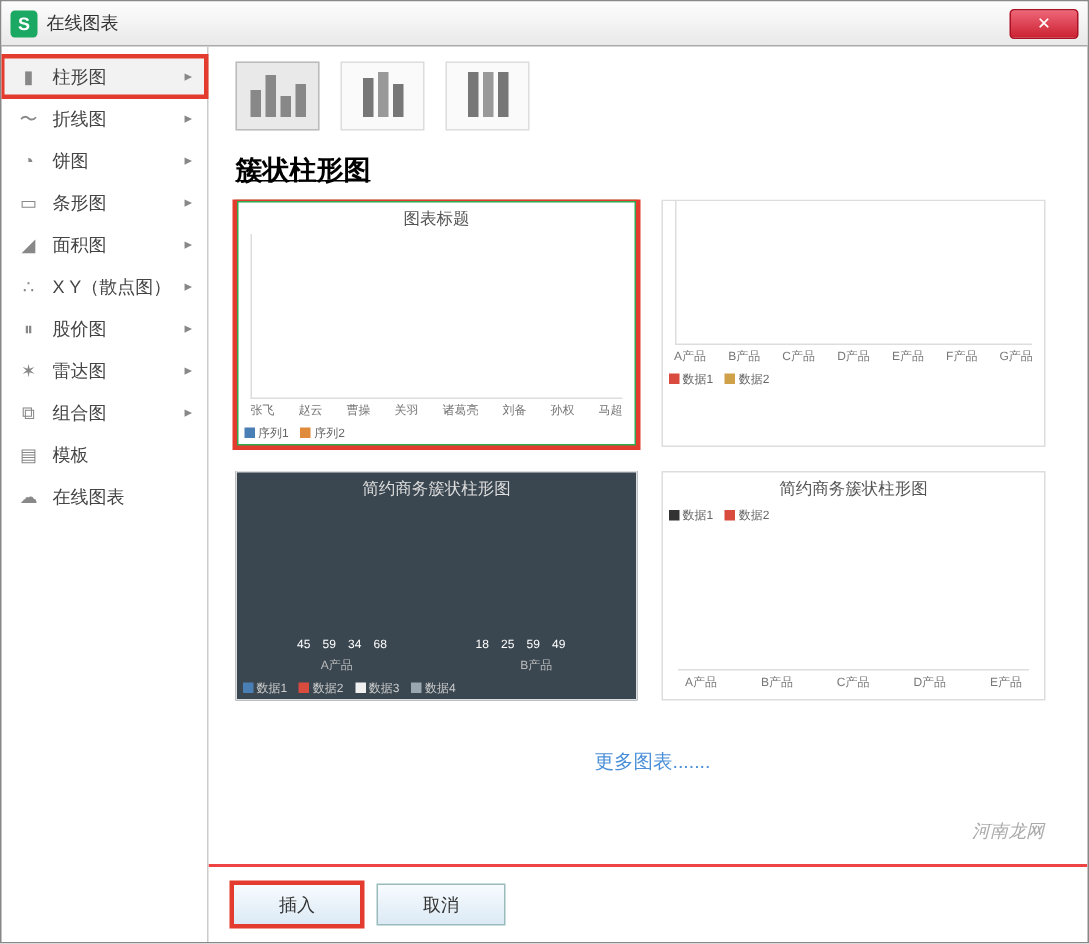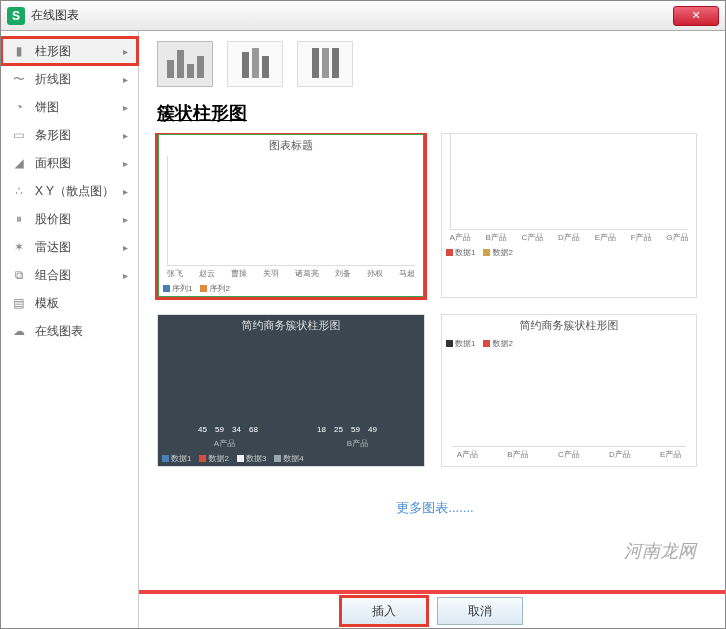--- a/index.html
+++ b/index.html
@@ -28,23 +28,23 @@
 .tpl.selected{ border:2px solid #2fa84f;}
 .tpl-title{ font-size:11px; text-align:center; padding:3px 0; color:#555;}
 .chart-area{ position:relative; }
 .bars-row{ position:absolute; bottom:0; left:0; right:0; display:flex; justify-content:space-around; align-items:flex-end; height:100%;}
 .bar-group{ display:flex; gap:1px; align-items:flex-end;}
 .bar{ width:6px;}
 .axis-labels{ display:flex; justify-content:space-around; font-size:8px; color:#777; padding:2px 0;}
 .legend{ text-align:left; font-size:8px; color:#666; padding:2px 0;}
 .legend span{margin:0 4px;} .legend i{display:inline-block;width:7px;height:7px;margin-right:2px;vertical-align:middle;}
 .more-link{ width:100%; text-align:center; font-size:13px; color:#4a8fd8; padding:16px 0; cursor:pointer;}
-.footer{ height:38px; border-top:4px solid #ef4444; display:flex; align-items:center; justify-content:center; padding:0 16px; gap:10px;}
+.footer{ height:52px; border-top:2px solid #ef4444; display:flex; align-items:center; justify-content:flex-start; padding:0 16px; gap:10px;}
 .btn{ min-width:86px; height:28px; border:1px solid #9bb; background:linear-gradient(#f7fbfe,#dceaf5); font-size:12px; color:#333; cursor:pointer; display:flex; align-items:center; justify-content:center;}
-.watermark{ position:absolute; right:30px; bottom:66px; font-size:18px; color:#aaa; font-style:italic; pointer-events:none;}
+.watermark{ position:absolute; right:30px; bottom:66px; font-size:12px; color:#aaa; font-style:italic; pointer-events:none;}
 .hl-red{ outline:3px solid #e33c2f; outline-offset:-1px;}
 
 .tpl-dark{ background:#3a4750; color:#ddd;}
 .tpl-dark .tpl-title{color:#ddd;}
 .tpl-dark .axis-labels{color:#bbb;}
 .tpl-dark .legend{color:#ccc;}
 .val-label{position:absolute;font-size:8px;color:#fff;width:100%;text-align:left;bottom:2px;}
 .tpl-dark .bar{position:relative;}
 </style>
 </head>

